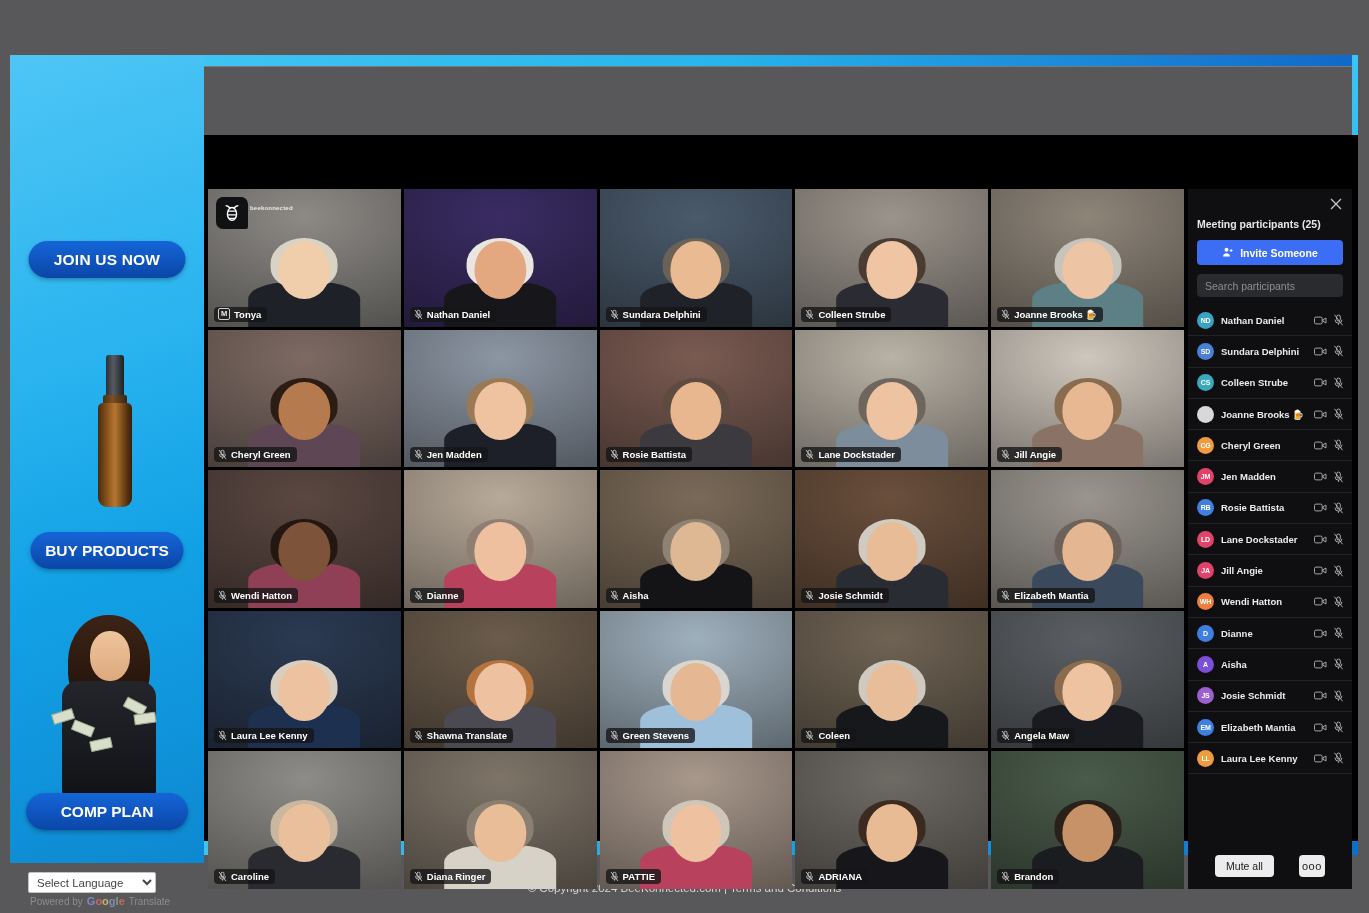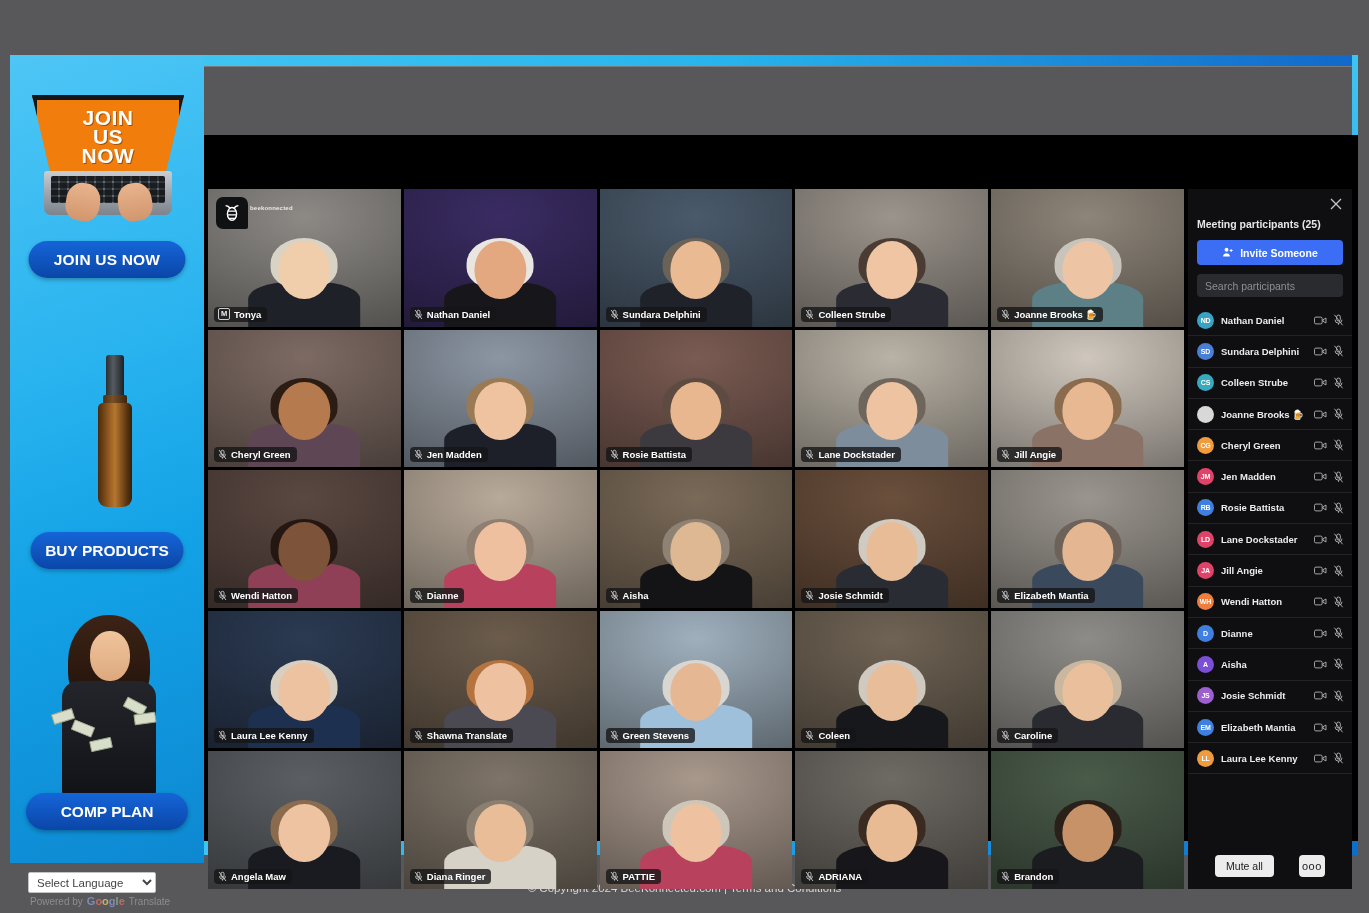--- a/index.html
+++ b/index.html
@@ -205,30 +205,20 @@
     display: flex; align-items: center; justify-content: center;
   }
 </style>
 </head>
 <body>
 
 <div id="root">
 
   <div class="sidebar">
 
-    <div class="sb-laptop-wrap">
-      <div class="lid">
-        <div class="lid-text">JOIN<br>US<br>NOW</div>
-      </div>
-      <div class="base">
-        <div class="keys"></div>
-        <div class="hand l"></div>
-        <div class="hand r"></div>
-      </div>
-    </div>
 
     <button class="sb-btn" id="join-btn">JOIN US NOW</button>
 
     <div class="dropper">
       <div class="cap"></div>
         <div class="neck"></div>
         <div class="body"></div>
     </div>
 
     <button class="sb-btn" id="buy-btn">BUY PRODUCTS</button>
@@ -626,55 +616,55 @@
                   <rect x="4.6" y="1.4" width="4.8" height="8" rx="2.4"></rect>
                   <path d="M2.4 7.6a4.6 4.6 0 0 0 9.2 0"></path>
                   <path d="M7 12.2v2.2"></path>
                   <path d="M1.6 1 12.4 15"></path>
                 </svg>
               </span>
               <span>Coleen</span>
             </div>
           </div>
           <div class="tile">
+            <div class="bg" style="background:radial-gradient(120% 100% at 50% 20%, #5b5f63 0%, rgba(0,0,0,.55) 120%), #5b5f63"></div>
+            <div class="person">
+              <div class="body" style="background:#1a1b20"></div>
+              <div class="hair" style="background:#8a6b4d"></div>
+              <div class="head" style="background:#edc3a2"></div>
+            </div>
+            <div class="namechip">
+              <span class="mic-mini">
+                <svg viewBox="0 0 14 16" fill="none" stroke="#dadada" stroke-width="1.3">
+                  <rect x="4.6" y="1.4" width="4.8" height="8" rx="2.4"></rect>
+                  <path d="M2.4 7.6a4.6 4.6 0 0 0 9.2 0"></path>
+                  <path d="M7 12.2v2.2"></path>
+                  <path d="M1.6 1 12.4 15"></path>
+                </svg>
+              </span>
+              <span>Angela Maw</span>
+            </div>
+          </div>
+          <div class="tile">
             <div class="bg" style="background:radial-gradient(120% 100% at 50% 20%, #8e8c88 0%, rgba(0,0,0,.55) 120%), #8e8c88"></div>
             <div class="person">
               <div class="body" style="background:#2a2b30"></div>
               <div class="hair" style="background:#c9b89f"></div>
               <div class="head" style="background:#eabf9c"></div>
             </div>
             <div class="namechip">
               <span class="mic-mini">
                 <svg viewBox="0 0 14 16" fill="none" stroke="#dadada" stroke-width="1.3">
                   <rect x="4.6" y="1.4" width="4.8" height="8" rx="2.4"></rect>
                   <path d="M2.4 7.6a4.6 4.6 0 0 0 9.2 0"></path>
                   <path d="M7 12.2v2.2"></path>
                   <path d="M1.6 1 12.4 15"></path>
                 </svg>
               </span>
               <span>Caroline</span>
-            </div>
-          </div>
-          <div class="tile">
-            <div class="bg" style="background:radial-gradient(120% 100% at 50% 20%, #5b5f63 0%, rgba(0,0,0,.55) 120%), #5b5f63"></div>
-            <div class="person">
-              <div class="body" style="background:#1a1b20"></div>
-              <div class="hair" style="background:#8a6b4d"></div>
-              <div class="head" style="background:#edc3a2"></div>
-            </div>
-            <div class="namechip">
-              <span class="mic-mini">
-                <svg viewBox="0 0 14 16" fill="none" stroke="#dadada" stroke-width="1.3">
-                  <rect x="4.6" y="1.4" width="4.8" height="8" rx="2.4"></rect>
-                  <path d="M2.4 7.6a4.6 4.6 0 0 0 9.2 0"></path>
-                  <path d="M7 12.2v2.2"></path>
-                  <path d="M1.6 1 12.4 15"></path>
-                </svg>
-              </span>
-              <span>Angela Maw</span>
             </div>
           </div>
           <div class="tile">
             <div class="bg" style="background:radial-gradient(120% 100% at 50% 20%, #7e7468 0%, rgba(0,0,0,.55) 120%), #7e7468"></div>
             <div class="person">
               <div class="body" style="background:#d6d2c8"></div>
               <div class="hair" style="background:#8b7f72"></div>
               <div class="head" style="background:#e9bd98"></div>
             </div>
             <div class="namechip">

